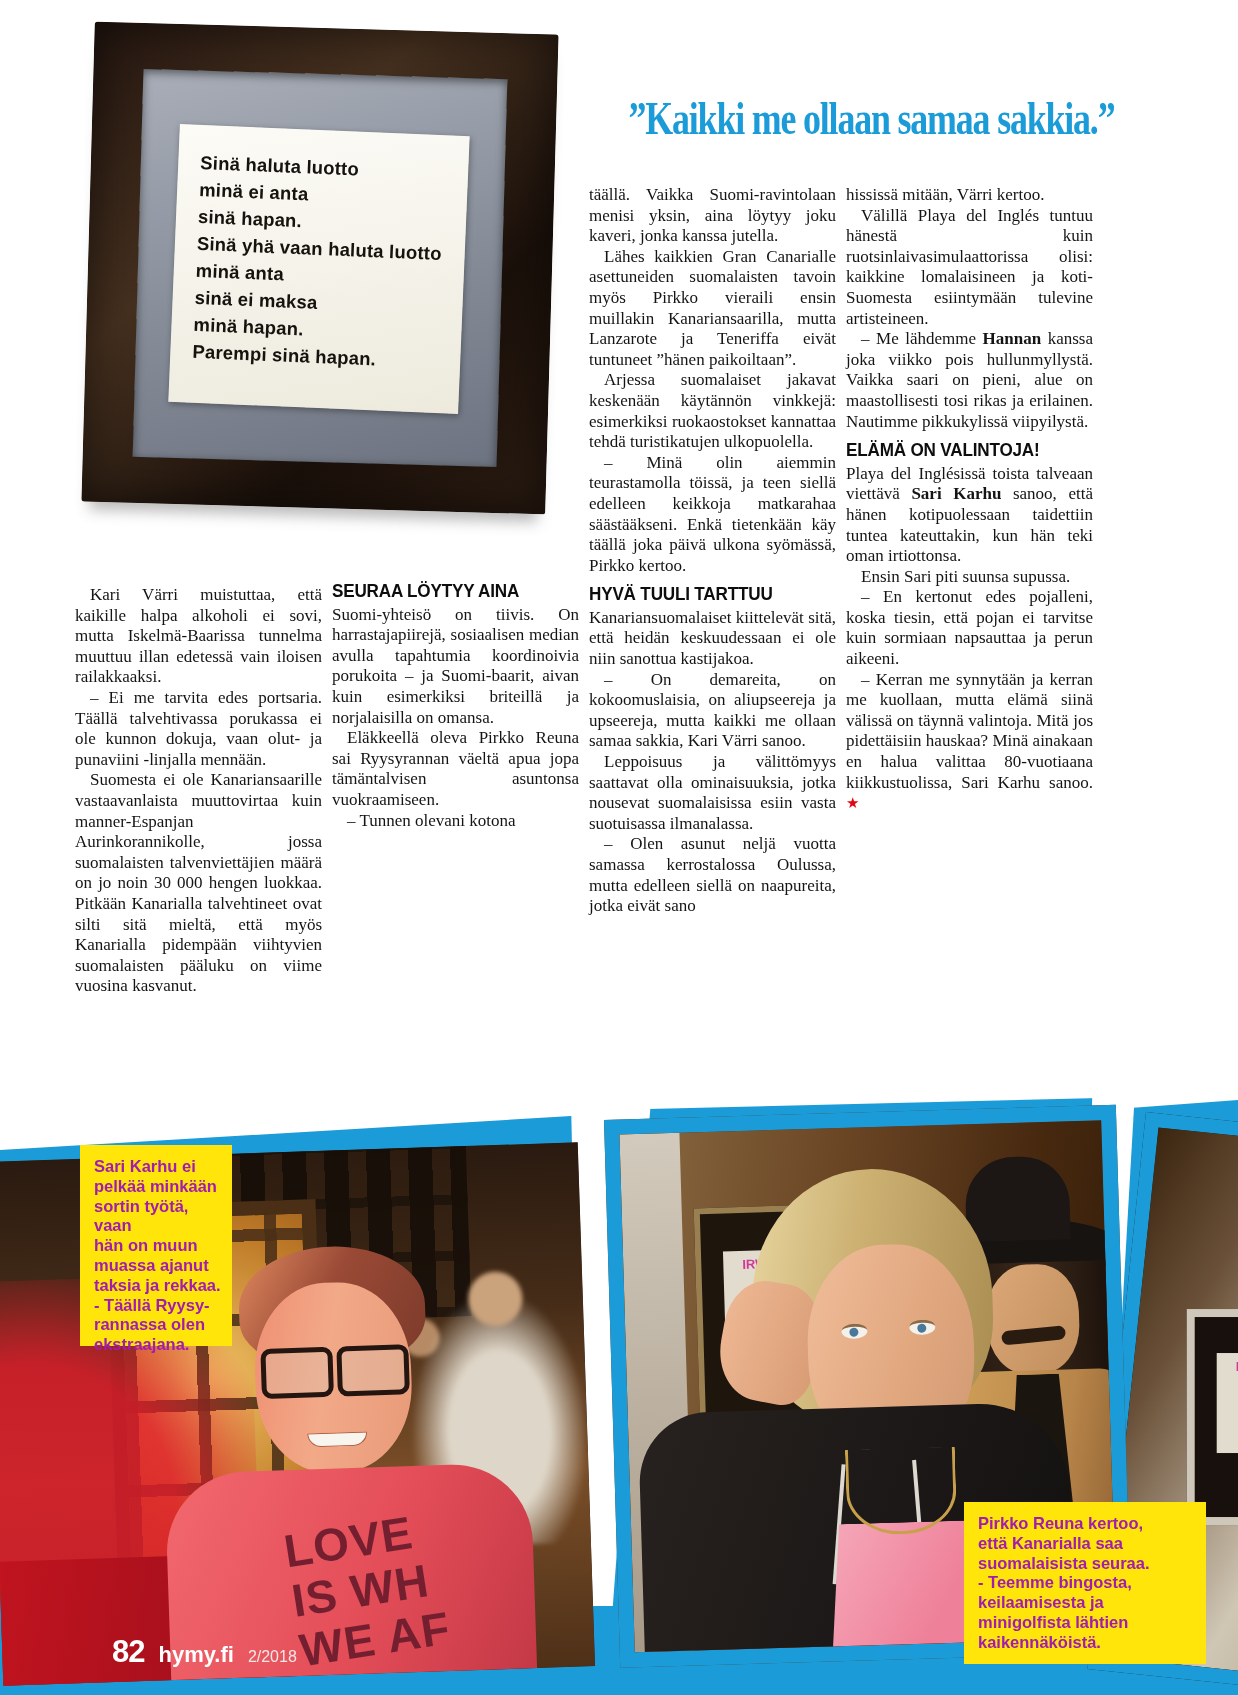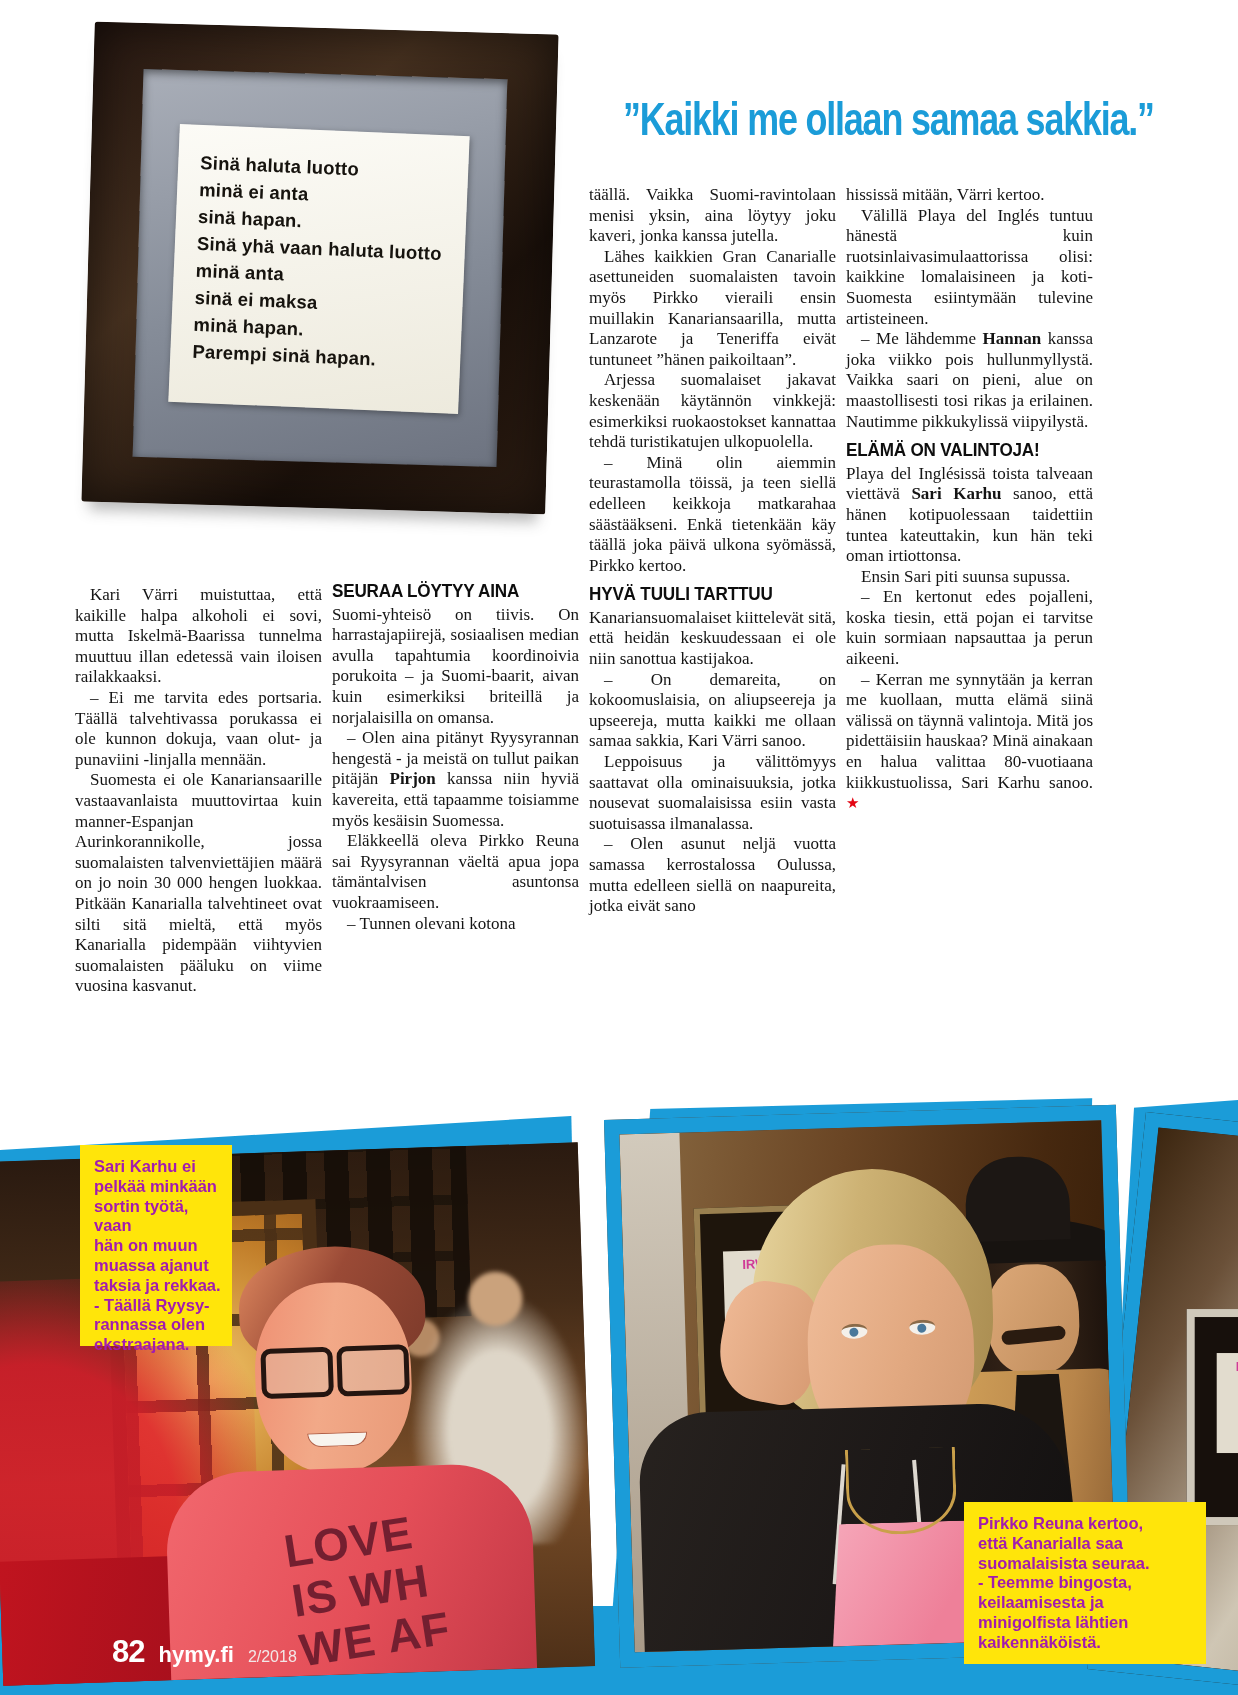--- a/index.html
+++ b/index.html
@@ -16,22 +16,22 @@
          background:linear-gradient(165deg,#a9aeb8 0%,#858c98 55%,#6d7380 100%);
          box-shadow:inset 0 3px 10px rgba(0,0,0,.5);}
   .paper{position:absolute;left:36px;right:38px;top:56px;bottom:54px;
          background:linear-gradient(170deg,#fcfbf6 0%,#edeadd 100%);
          box-shadow:1px 2px 6px rgba(0,0,0,.35);
          transform:rotate(.8deg);padding:24px 6px 0 22px;box-sizing:border-box;
          font-family:"Liberation Sans",sans-serif;font-weight:700;font-size:18.5px;
          line-height:27px;color:#16130e;white-space:pre-line;letter-spacing:.2px;}
 
   
-  .headline{position:absolute;left:548px;top:92px;width:580px;text-align:right;
-            font-family:Liberation Sans, sans-serif;font-weight:800;font-size:46px;
+  .headline{position:absolute;left:560px;top:92px;width:580px;text-align:right;
+            font-family:Liberation Serif, serif;font-weight:800;font-size:46px;
             white-space:nowrap;}
   .headline>span{display:inline-block;transform:scaleX(.78);transform-origin:center;
             letter-spacing:-1.5px;}
 
   
   .col{position:absolute;width:247px;font-size:17px;line-height:20.6px;text-align:justify;}
   .col p{margin:0;text-indent:15px;}
   .col p.noindent{text-indent:0;}
   .col .subhead{font-family:"Liberation Sans",sans-serif;font-weight:800;font-size:19px;
             margin:8px 0 3px;text-indent:0;white-space:nowrap;transform:scaleX(.9);
@@ -187,21 +187,20 @@
   </div>
 
   <div class="col" id="col1">
       <p>Kari Värri muistuttaa, että kaikille halpa alkoholi ei sovi, mutta Iskelmä-Baarissa tunnelma muuttuu illan edetessä vain iloisen railakkaaksi.</p>
       <p>– Ei me tarvita edes portsaria. Täällä talvehtivassa porukassa ei ole kunnon dokuja, vaan olut- ja punaviini -linjalla mennään.</p>
       <p>Suomesta ei ole Kanariansaarille vastaavanlaista muuttovirtaa kuin manner-Espanjan Aurinkorannikolle, jossa suomalaisten talvenviettäjien määrä on jo noin 30 000 hengen luokkaa. Pitkään Kanarialla talvehtineet ovat silti sitä mieltä, että myös Kanarialla pidempään viihtyvien suomalaisten pääluku on viime vuosina kasvanut.</p>
     </div>
   <div class="col" id="col2">
       <div class="subhead first">SEURAA LÖYTYY AINA</div>
       <p class="noindent">Suomi-yhteisö on tiivis. On harrastajapiirejä, sosiaalisen median avulla tapahtumia koordinoivia porukoita – ja Suomi-baarit, aivan kuin esimerkiksi briteillä ja norjalaisilla on omansa.</p>
-      <p>– Olen aina pitänyt Ryysyrannan hengestä - ja meistä on tullut paikan pitäjän <b>Pirjon</b> kanssa niin hyviä kavereita, että tapaamme toisiamme myös kesäisin Suomessa.</p>
       <p>Eläkkeellä oleva Pirkko Reuna sai Ryysyrannan väeltä apua jopa tämäntalvisen asuntonsa vuokraamiseen.</p>
       <p>– Tunnen olevani kotona</p>
     </div>
   <div class="col" id="col3">
       <p class="noindent">täällä. Vaikka Suomi-ravintolaan menisi yksin, aina löytyy joku kaveri, jonka kanssa jutella.</p>
       <p>Lähes kaikkien Gran Canarialle asettuneiden suomalaisten tavoin myös Pirkko vieraili ensin muillakin Kanariansaarilla, mutta Lanzarote ja Teneriffa eivät tuntuneet ”hänen paikoiltaan”.</p>
       <p>Arjessa suomalaiset jakavat keskenään käytännön vinkkejä: esimerkiksi ruokaostokset kannattaa tehdä turistikatujen ulkopuolella.</p>
       <p>– Minä olin aiemmin teurastamolla töissä, ja teen siellä edelleen keikkoja matkarahaa säästääkseni. Enkä tietenkään käy täällä joka päivä ulkona syömässä, Pirkko kertoo.</p>
       <div class="subhead">HYVÄ TUULI TARTTUU</div>
       <p class="noindent">Kanariansuomalaiset kiittelevät sitä, että heidän keskuudessaan ei ole niin sanottua kastijakoa.</p>

